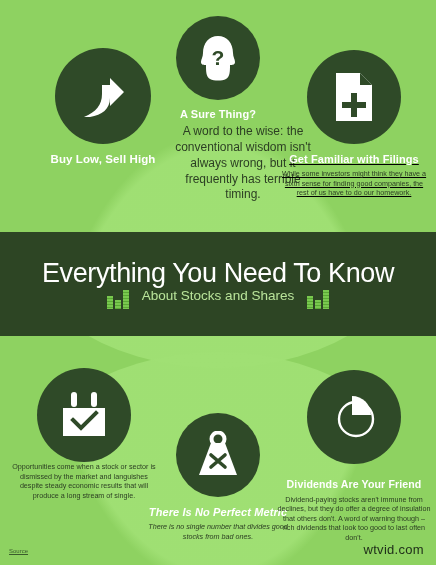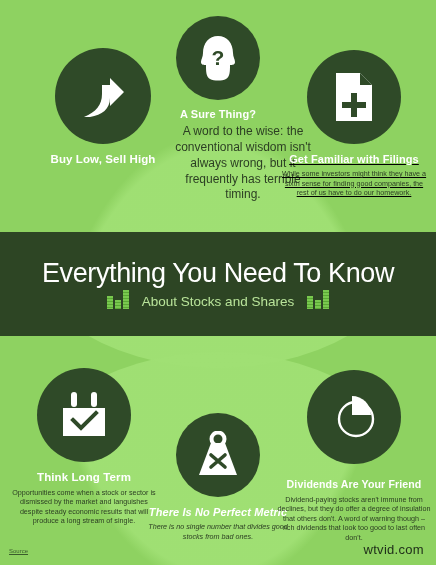--- a/index.html
+++ b/index.html
@@ -77,21 +77,21 @@
   
   #banner{
     position:absolute;left:0;top:232px;width:436px;height:104px;
     background:#2d4524;
     display:flex;flex-direction:column;align-items:center;justify-content:center;
   }
   #banner-title{
     color:#ffffff;font-size:27px;font-weight:normal;
     letter-spacing:-.4px;line-height:1;margin:0 0 2px 0;white-space:nowrap;
   }
-  #banner-sub-row{display:flex;align-items:flex-end;justify-content:center;gap:13px;}
+  #banner-sub-row{display:flex;align-items:flex-start;justify-content:center;gap:13px;}
   #banner-subtitle{
     color:#b9e49a;font-size:13.5px;line-height:1;white-space:nowrap;
   }
   .coin-stack{display:flex;align-items:flex-end;gap:2px;height:20px;}
   .coin-col{width:6px;background:#79c94f;
      background-image:repeating-linear-gradient(to bottom,#79c94f 0 2px,#5aa834 2px 3px);}
   .coin-col.c1{height:13px;}
   .coin-col.c2{height:9px;}
   .coin-col.c3{height:19px;}
 
@@ -177,21 +177,20 @@
           <rect x="12" y="1" width="6" height="12" rx="3" fill="#ffffff"></rect>
           <rect x="32" y="1" width="6" height="12" rx="3" fill="#ffffff"></rect>
           <rect x="4" y="7" width="42" height="38" fill="#ffffff"></rect>
           <rect x="4" y="7" width="42" height="10" fill="#2f4a28"></rect>
           <rect x="12" y="4" width="6" height="12" rx="3" fill="#ffffff"></rect>
           <rect x="32" y="4" width="6" height="12" rx="3" fill="#ffffff"></rect>
           <path d="M14 29 L22 37 L37 22" stroke="#2f4a28" stroke-width="4" fill="none" stroke-linecap="square"></path>
         </svg>
       </span>
     </div>
-    <div class="card-title">Think Long Term</div>
     <div class="card-body">Opportunities come when a stock or sector is dismissed by the market and languishes despite steady economic results that will produce a long stream of single.</div>
   </div>
 
   <div class="card" id="card-metric">
     <div class="circle">
       <span>
         <svg width="46" height="48" viewBox="0 0 46 48">
           <circle cx="23" cy="8" r="6.5" fill="none" stroke="#ffffff" stroke-width="4"></circle>
           <path fill="#ffffff" d="M16 12 L30 12 L42 44 L4 44 Z"></path>
           <path d="M16 24 L30 36 M30 24 L16 36" stroke="#2f4a28" stroke-width="3.6" stroke-linecap="round"></path>

